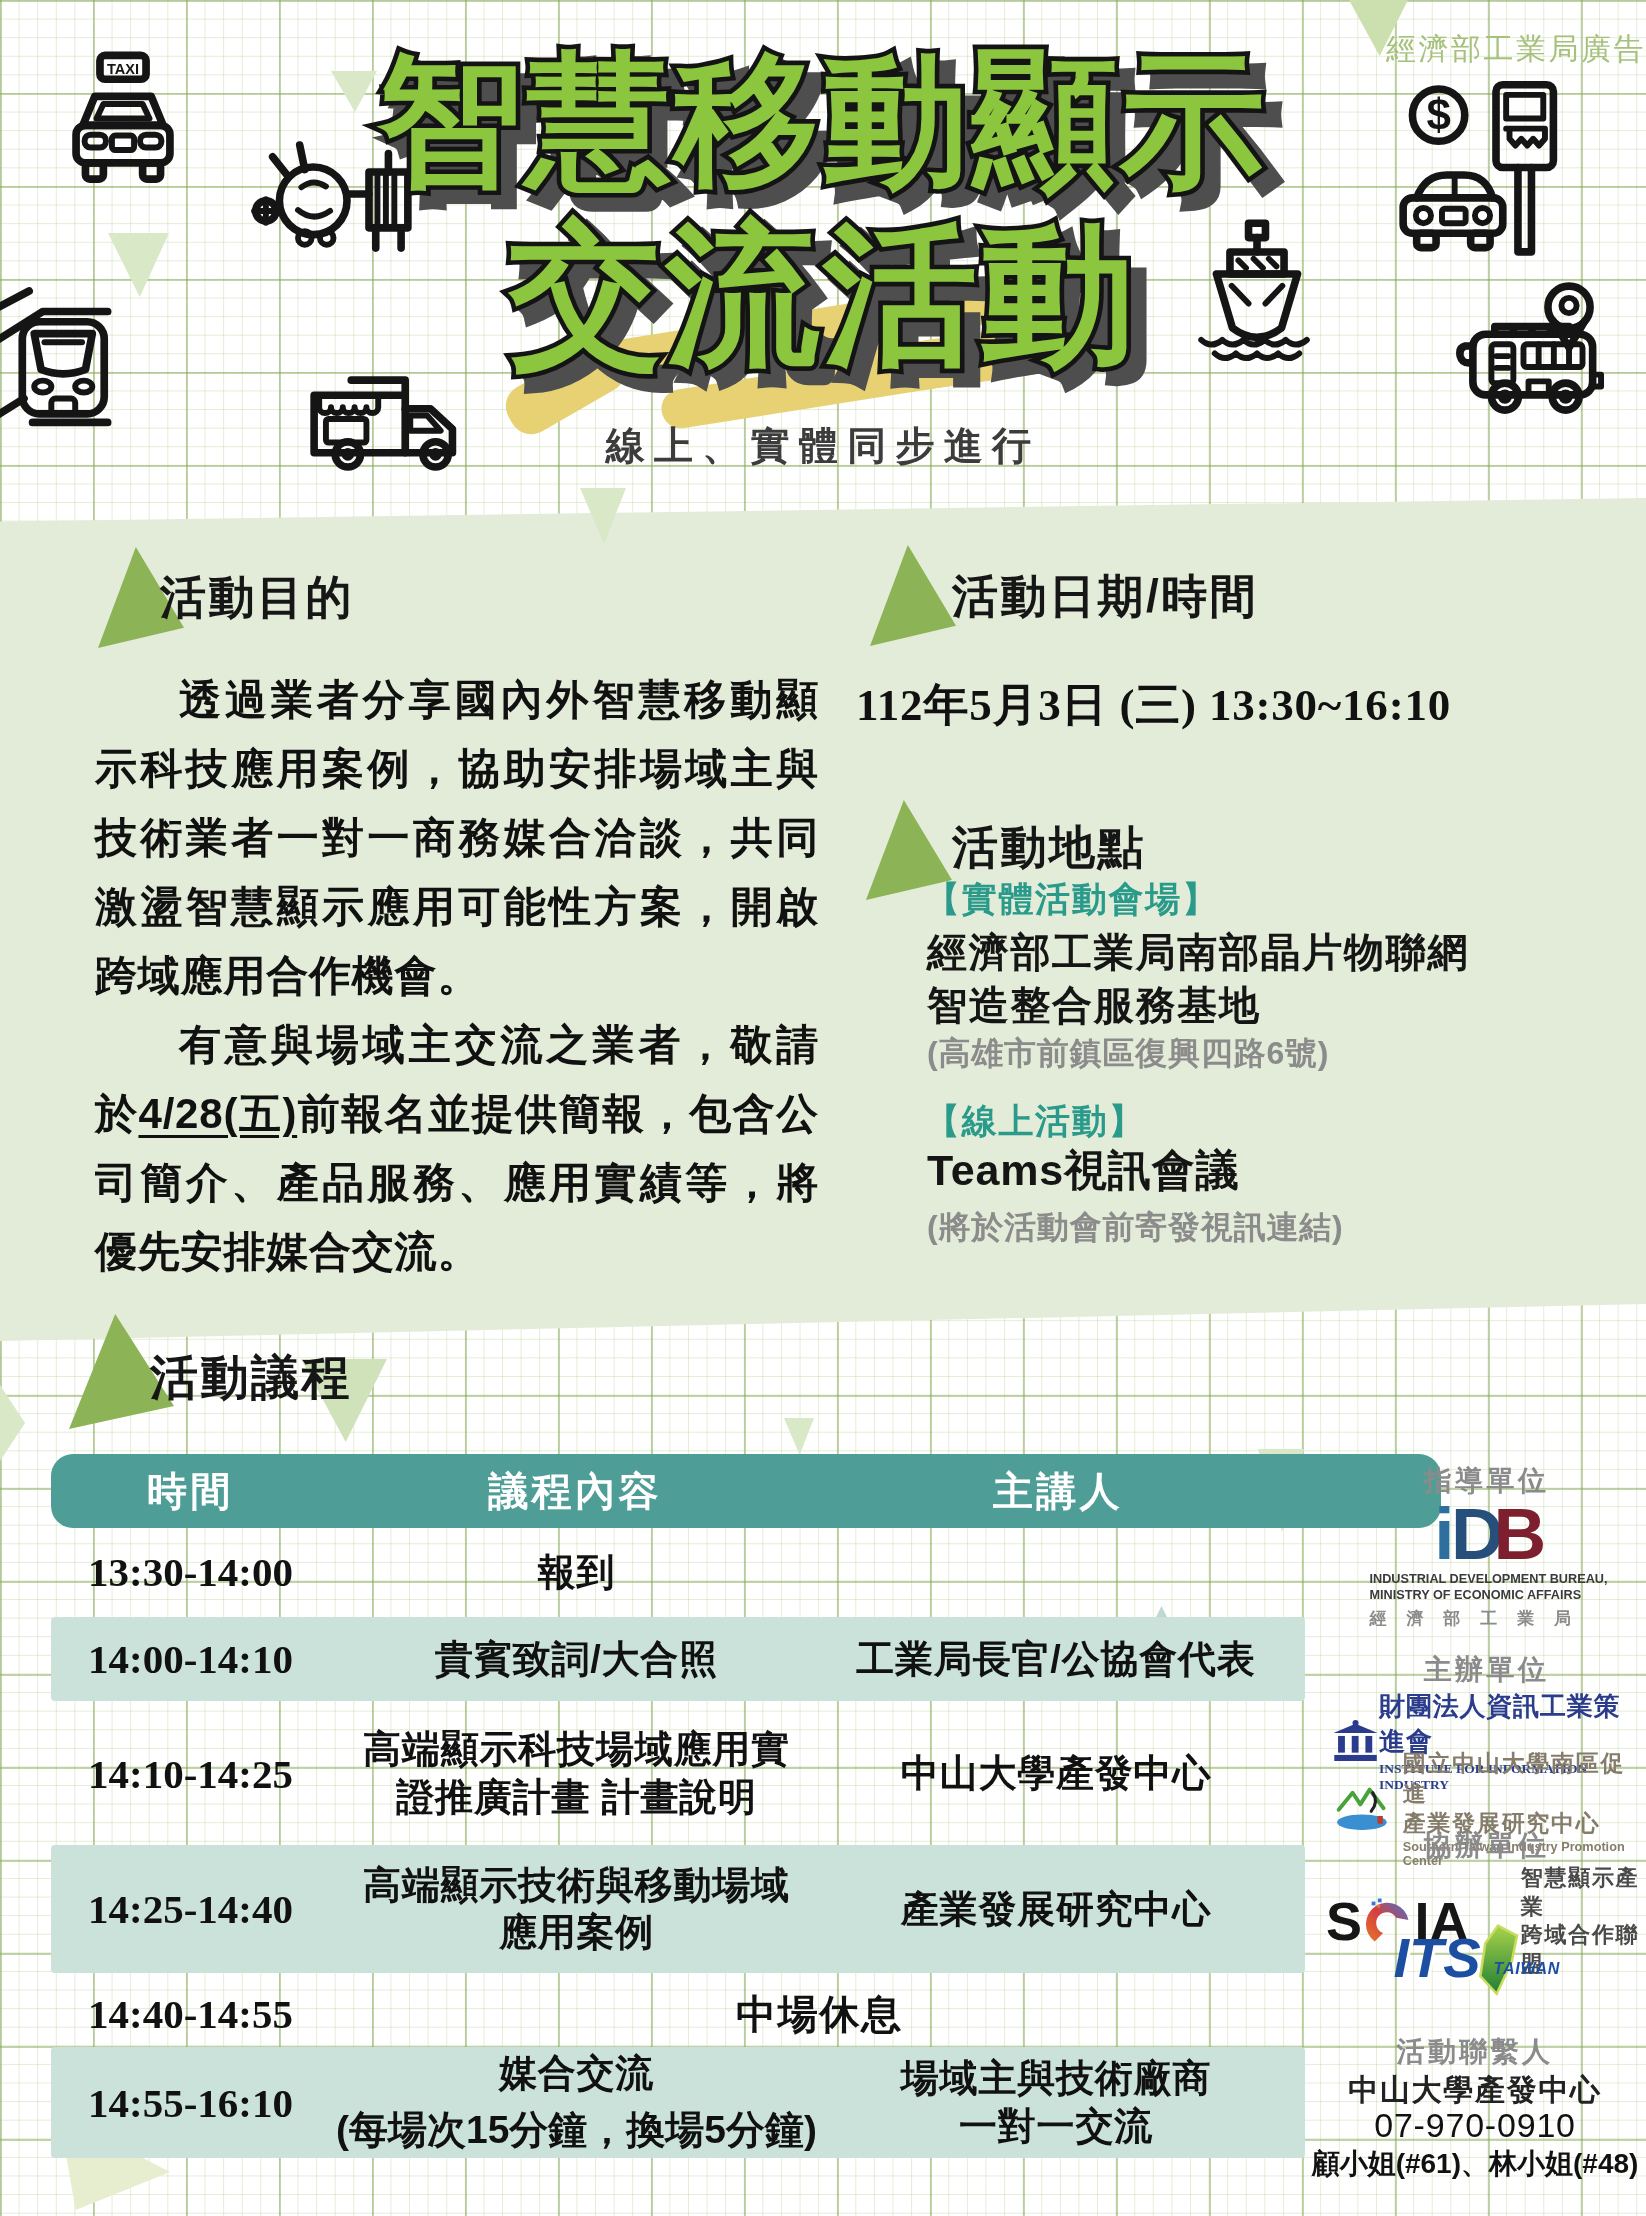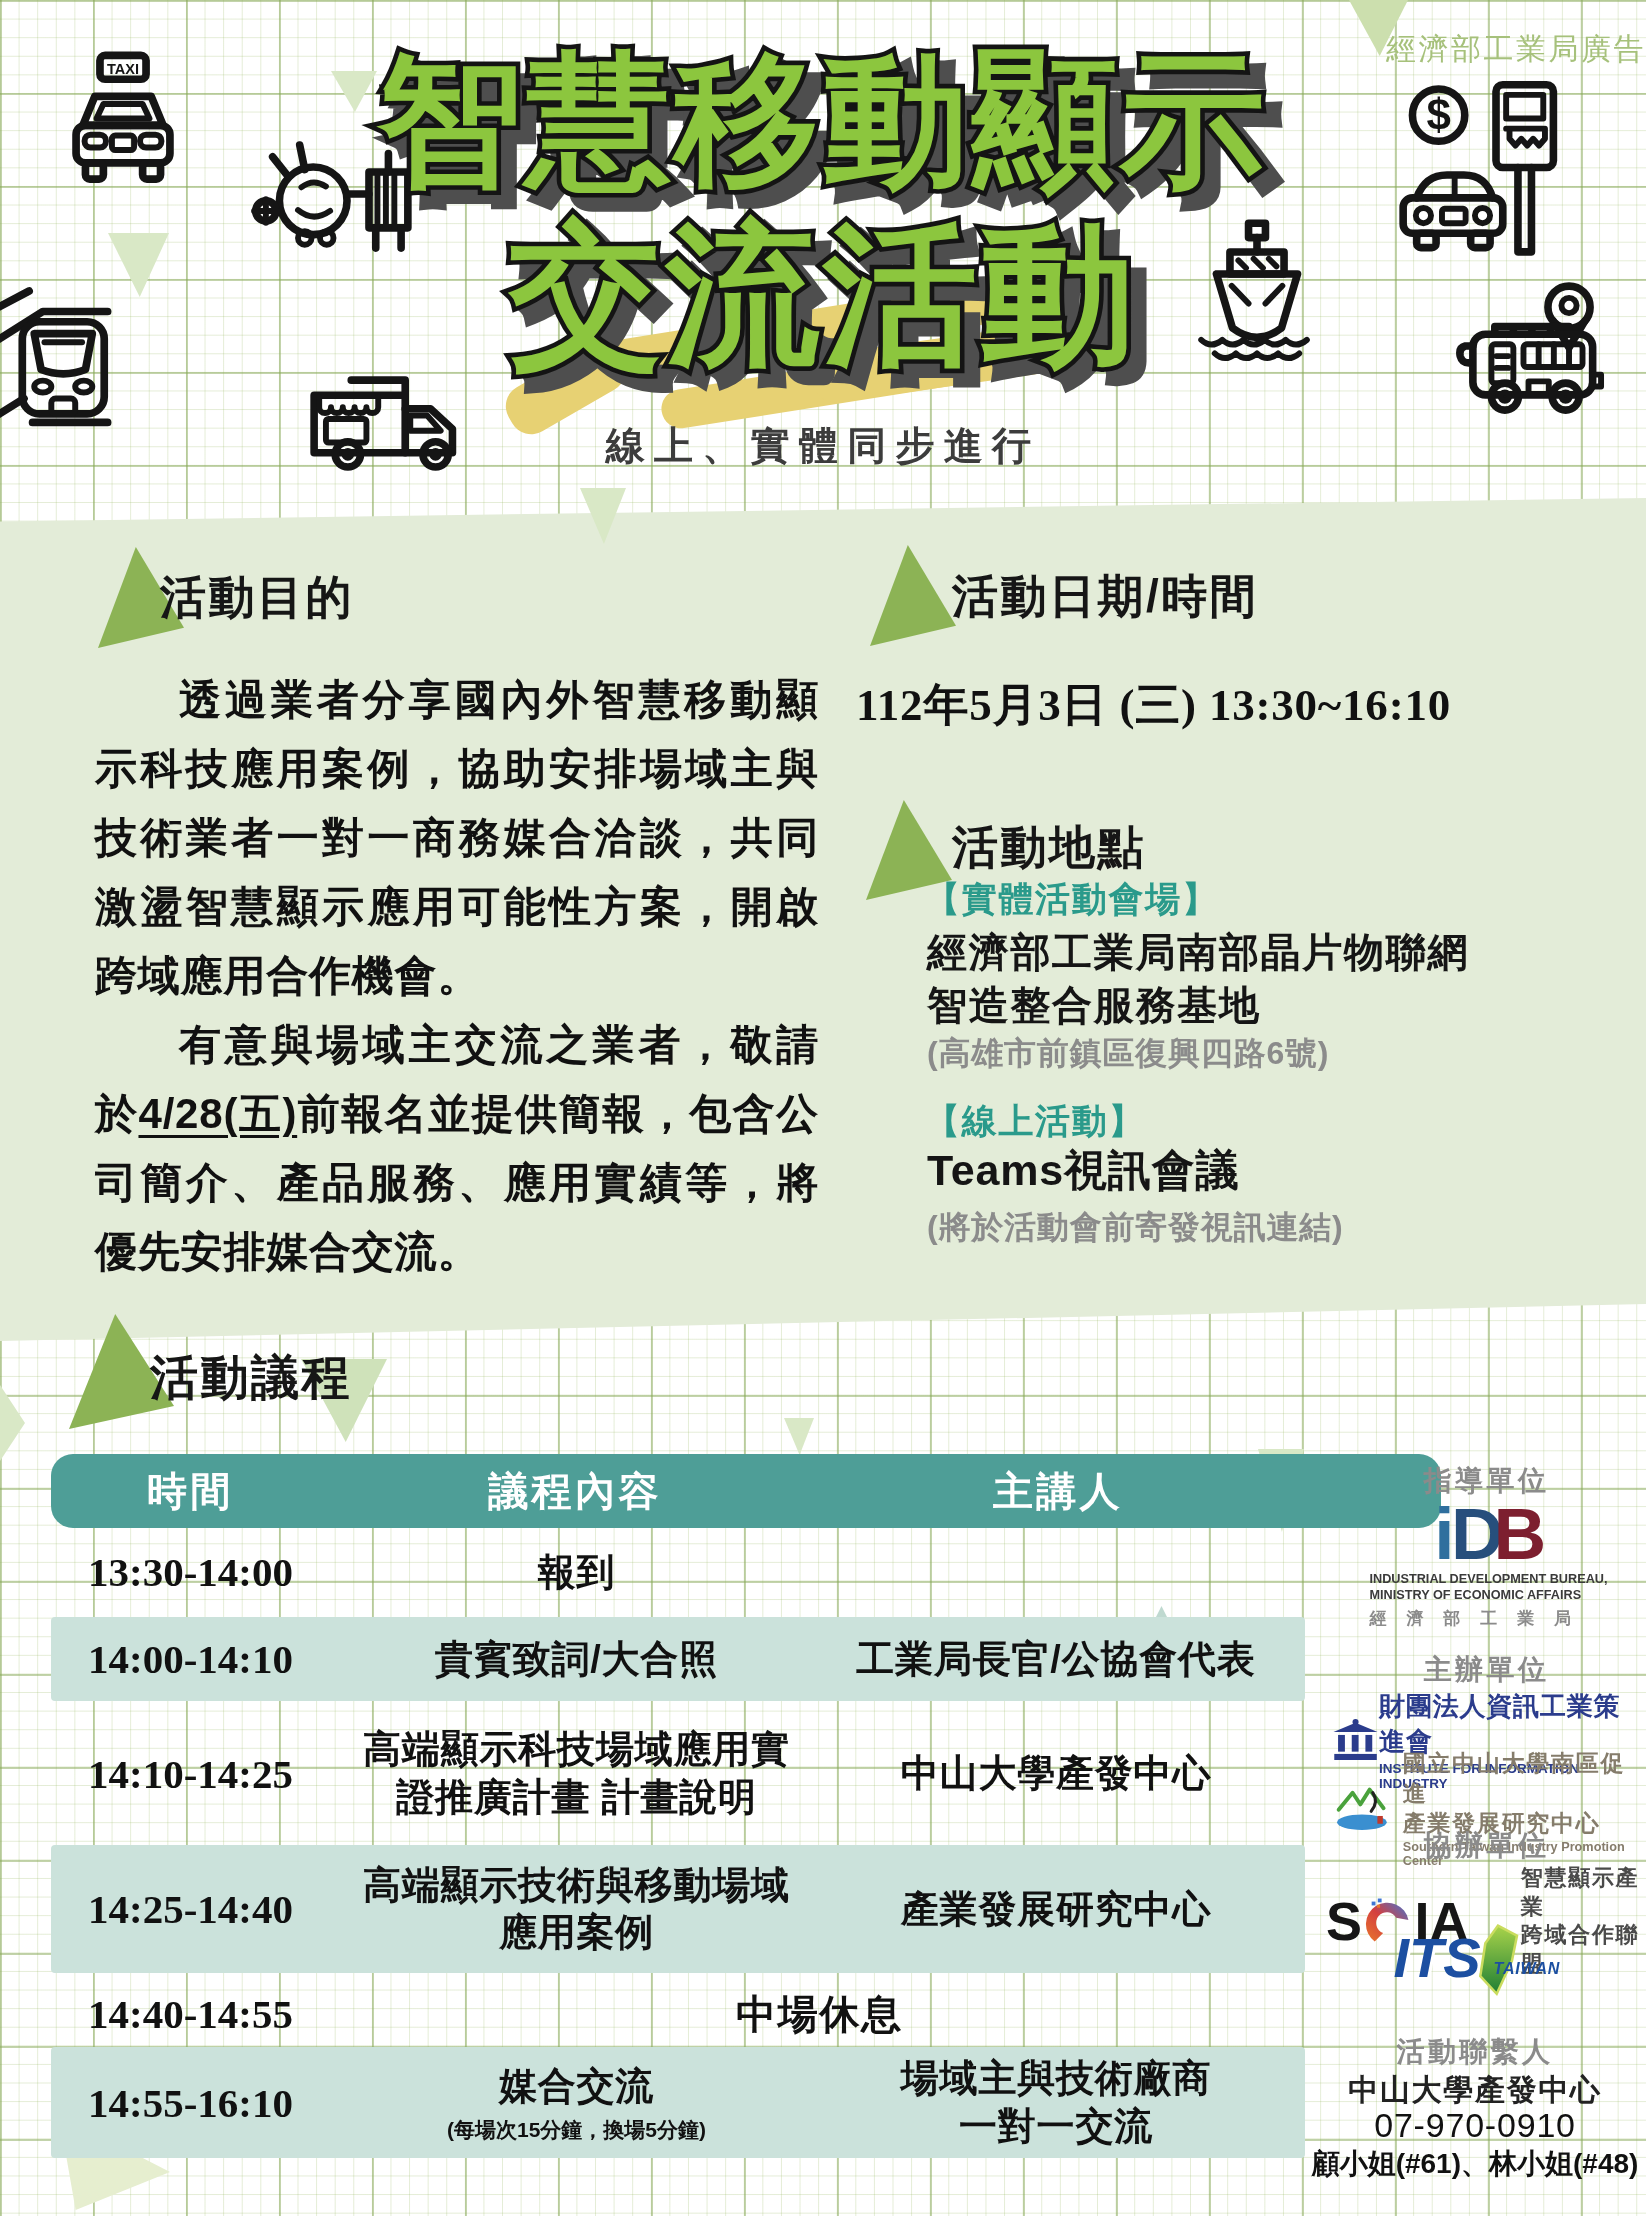--- a/index.html
+++ b/index.html
@@ -66,33 +66,33 @@
   .row{position:absolute;left:51px;width:1254px;z-index:3;}
   .row.shade{background:#cbe2db;border-radius:4px;}
   .cell{position:absolute;top:0;height:100%;display:flex;flex-direction:column;justify-content:center;
     text-align:center;}
   .cell-time{left:0;width:279px;font-family:"Liberation Serif","DejaVu Serif",serif;
     font-size:41px;font-weight:700;color:#111;}
   .cell-content{left:283px;width:485px;font-size:38px;font-weight:700;color:#111;letter-spacing:0.8px;}
   .cell-speaker{left:756px;width:498px;font-size:38px;font-weight:700;color:#111;letter-spacing:0.8px;}
   .cell-merged{left:283px;width:971px;font-size:40px;font-weight:700;color:#111;letter-spacing:1.7px;}
   .ml{white-space:pre-line;line-height:1.24;}
-  .cell-note{font-size:21px;font-weight:600;margin-top:3.4px;letter-spacing:0;}
+  .cell-note{font-size:39px;font-weight:600;margin-top:3.4px;letter-spacing:0;}
   
   .side-label{position:absolute;left:1326px;width:321px;text-align:center;z-index:3;
     font-size:28px;font-weight:600;color:#8b8b8b;letter-spacing:3.4px;}
   .logo-block{position:absolute;z-index:3;}
   .idb-letters{display:flex;justify-content:center;align-items:flex-end;font-weight:900;line-height:.9;
     font-size:73px;letter-spacing:-3.4px;}
   .idb-i{color:#2f6f9e;}
   .idb-d{color:#274f7c;}
   .idb-b{color:#7d1f2f;margin-left:-6.8px;}
   .idb-en{font-size:12.7px;font-weight:800;color:#3a3a3a;line-height:1.25;text-align:left;margin-top:5px;}
   .idb-zh{font-size:17px;font-weight:600;color:#8b8b8b;letter-spacing:7.6px;margin-top:3.4px;text-align:left;}
-  .iii-row{display:flex;align-items:center;}
+  .iii-row{display:flex;align-items:center;font-family:Liberation Serif, serif;}
   .iii-text-zh{font-size:26px;font-weight:800;color:#2b3c8c;letter-spacing:0.8px;}
   .iii-text-en{font-size:13.5px;font-weight:700;color:#2b3c8c;margin-top:1.7px;}
   .nsysu-row{display:flex;align-items:center;gap:8.4px;}
   .nsysu-zh{font-size:23px;font-weight:700;color:#857c6b;letter-spacing:1.7px;line-height:1.3;}
   .nsysu-en{font-size:12.7px;font-weight:700;color:#857c6b;margin-top:1.7px;}
   .sdia-row{display:flex;align-items:center;justify-content:center;gap:8.4px;}
   .sdia-letters{font-size:54px;font-weight:900;color:#161616;line-height:1;display:flex;align-items:center;}
   .sdia-zh{font-size:22px;font-weight:800;color:#4a4a4a;letter-spacing:1.7px;line-height:1.3;text-align:left;padding-left:44px;}
   .its-wrap{position:relative;width:186px;height:81px;margin:0 auto;}
   .its-text{position:absolute;left:0;top:6.8px;font-size:56px;font-weight:900;font-style:italic;

